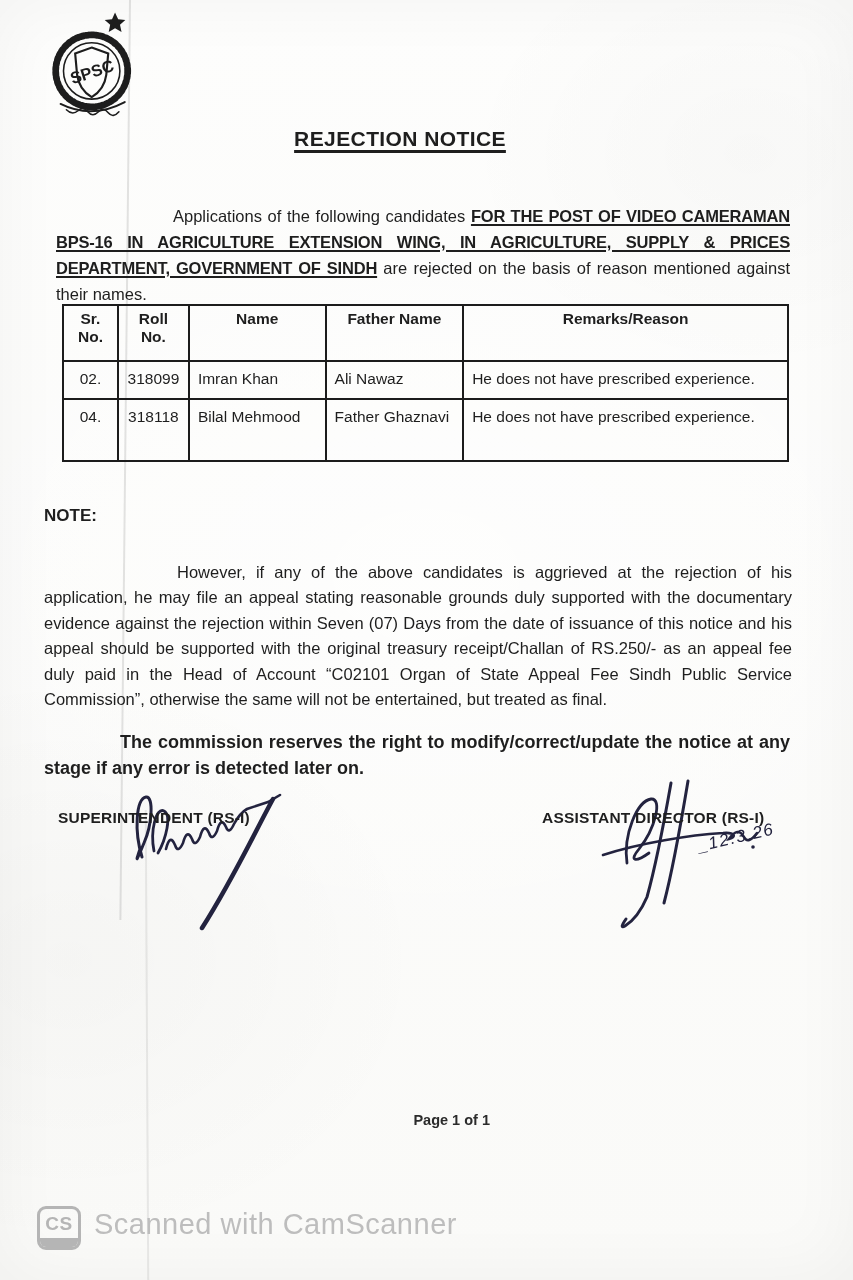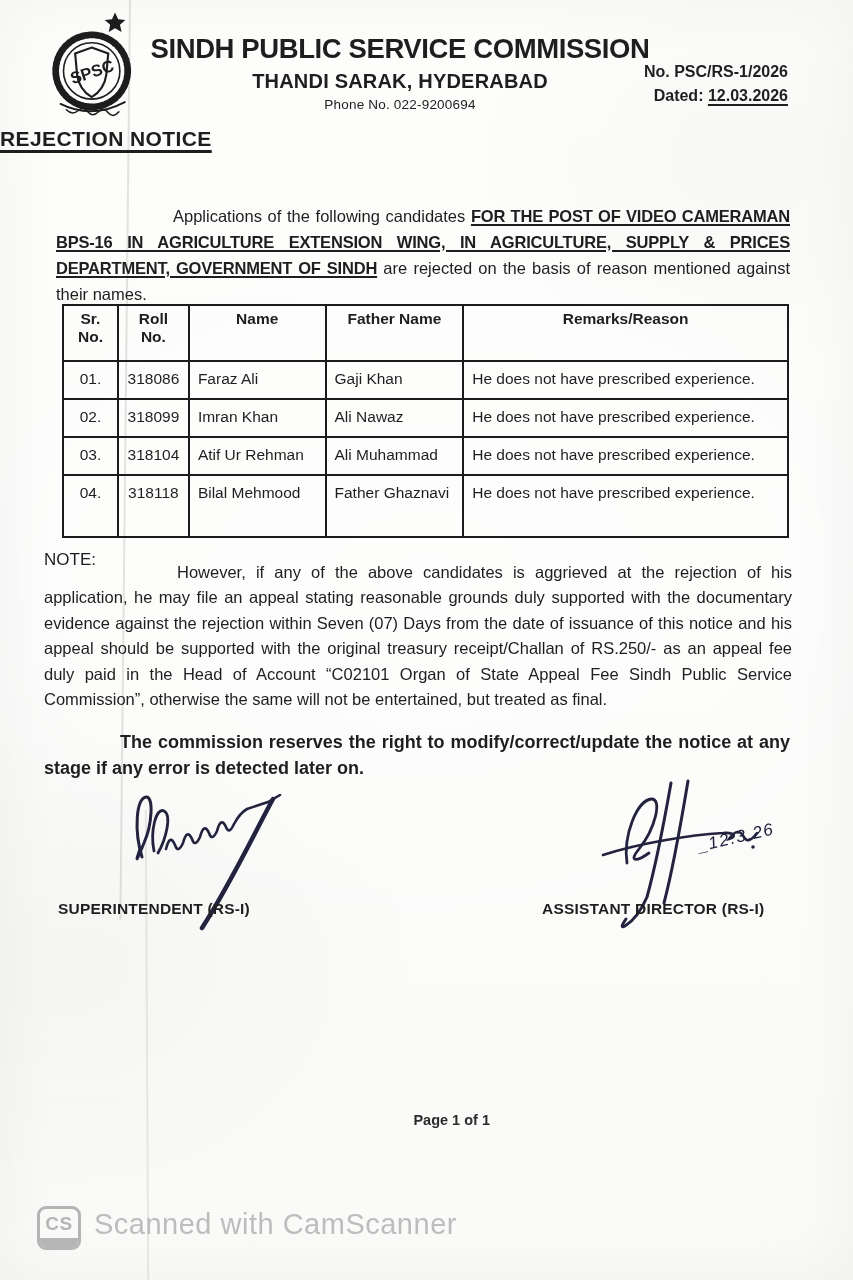--- a/index.html
+++ b/index.html
@@ -18,38 +18,38 @@
   .crease.a{left:129px; top:0; height:920px; transform:rotate(0.6deg); transform-origin:top center;}
   .crease.b{left:146px; top:810px; height:470px; background:rgba(120,120,120,0.14); transform:rotate(-0.3deg);}
   
   .logo{position:absolute; left:45px; top:8px; width:107px; height:118px;}
   .hdr-center{position:absolute; left:140px; top:33px; width:520px; text-align:center;}
   .org{font-size:27.5px; font-weight:bold; letter-spacing:-0.4px; white-space:nowrap;}
   .addr{font-size:20px; font-weight:bold; margin-top:5px; letter-spacing:0.2px;}
   .phone{font-size:13.5px; margin-top:4px; letter-spacing:0.2px;}
   .hdr-right{position:absolute; left:600px; top:60px; width:188px; text-align:right; font-weight:bold; font-size:16px; line-height:24px;}
   .u{text-decoration:underline; text-decoration-thickness:2px; text-underline-offset:3px;}
-  .doc-title{position:absolute; left:0; top:127px; width:800px; font-size:21px; font-weight:bold; letter-spacing:0.4px;}
+  .doc-title{position:absolute; left:0; top:127px; width:800px; text-align:center; font-size:21px; font-weight:bold; letter-spacing:0.4px;}
   .doc-title span{text-decoration:underline; text-decoration-thickness:2.5px; text-underline-offset:4px;}
   
   .intro{position:absolute; left:56px; top:186px; width:734px; font-size:16.5px; line-height:26px; text-align:justify; text-indent:117px;}
   .intro b{text-decoration:underline; text-decoration-thickness:2px; text-underline-offset:2px; letter-spacing:-0.2px;}
   
   table.reject{position:absolute; left:62px; top:304px; width:727px; border-collapse:collapse; font-size:15.5px;}
   table.reject th, table.reject td{border:2px solid #1c1c1c; padding:8px 8px; vertical-align:top;}
   table.reject th{font-size:15.5px; font-weight:bold; text-align:center; height:42px; padding-top:4px;}
   td.c{text-align:center;}
   tr.r1 td, tr.r2 td, tr.r3 td{height:20px;}
   tr.r4 td{height:44px;margin-top:37px;}
   
-  .note-label{position:absolute; left:44px; top:506px; font-size:17px; font-weight:normal;margin-top:44px;}
+  .note-label{position:absolute; left:44px; top:506px; font-size:17px; font-weight:bold;}
   .note-body{position:absolute; left:44px; top:543px; width:748px; font-size:16.5px; line-height:25.5px; text-align:justify; text-indent:133px;}
   .disclaimer{position:absolute; left:44px; top:711px; width:746px; font-size:18px; line-height:26px; font-weight:bold; text-align:justify; text-indent:76px;}
   
-  .sig-label{position:absolute; top:900px; font-size:15.5px; font-weight:bold; letter-spacing:0.2px;}
+  .sig-label{position:absolute; top:809px; font-size:15.5px; font-weight:bold; letter-spacing:0.2px;}
   .sig-label.left{left:58px;}
   .sig-label.right{left:542px;}
   .sig-svg{position:absolute; pointer-events:none;}
   .sig-svg.left{left:120px; top:785px;}
   .sig-svg.right{left:585px; top:775px;}
   .sig-date{position:absolute; left:697px; top:828px; font-size:17px; font-style:italic; color:#23233f; transform:rotate(-13deg); letter-spacing:1.5px; white-space:nowrap;}
   
   .page-info{position:absolute; left:320px; top:1112px; width:170px; text-align:right; font-size:14.5px; font-weight:600; color:#2b2b2b;}
   .cs-badge{position:absolute; left:37px; top:1206px; width:44px; height:44px; border:3px solid #b5b5b5; border-radius:9px; box-sizing:border-box; display:flex; flex-direction:column; overflow:hidden;}
   .cs-badge .cs{flex:1; display:flex; align-items:center; justify-content:center; font-size:19px; font-weight:bold; color:#b5b5b5; letter-spacing:0.5px;}
@@ -69,30 +69,21 @@
       <path d="M72 4 l3.2 6.8 7.4 0.8 -5.5 5 1.6 7.3 -6.7 -3.7 -6.5 3.7 1.5 -7.3 -5.6 -5 7.5 -0.8 Z" fill="#1d1d1d" stroke="none"></path>
       <circle cx="48" cy="64" r="37" stroke-width="7" stroke-dasharray="2.5 2.6"></circle>
       <circle cx="48" cy="64" r="29" stroke-width="1.6"></circle>
       <path d="M48 40 L65 46 L63 68 Q61 83 48 91 Q35 83 33 68 L31 46 Z" stroke-width="2.2" fill="#fdfdfc"></path>
       <text x="48" y="71" transform="rotate(-18 48 64)" font-family="Liberation Sans, sans-serif" font-size="17" font-weight="bold" fill="#1d1d1d" stroke="none" text-anchor="middle">SPSC</text>
       <path d="M16 98 Q 48 114 82 96" stroke-width="2"></path>
       <path d="M22 104 q6 6 12 1 q5 -5 10 1 q5 6 11 0 q5 -5 10 1 q5 6 11 -1" stroke-width="1.6"></path>
     </g>
   </svg>
 
-  <div class="hdr-center">
-    <div class="org">SINDH PUBLIC SERVICE COMMISSION</div>
-    <div class="addr">THANDI SARAK, HYDERABAD</div>
-    <div class="phone">Phone No. 022-9200694</div>
-  </div>
 
-  <div class="hdr-right">
-    <div>No. PSC/RS-1/2026</div>
-    <div><span>Dated: </span><span class="u">12.03.2026</span></div>
-  </div>
 
   <div class="doc-title"><span>REJECTION NOTICE</span></div>
 
   <p class="intro"><span>Applications of the following candidates</span> <b>FOR THE POST OF VIDEO CAMERAMAN BPS-16 IN AGRICULTURE EXTENSION WING, IN AGRICULTURE, SUPPLY &amp; PRICES DEPARTMENT, GOVERNMENT OF SINDH</b> <span>are rejected on the basis of reason mentioned against their names.</span></p>
 
   <table class="reject">
     <colgroup>
         <col style="width:55px">
         <col style="width:71px">
         <col style="width:137px">
@@ -102,39 +93,25 @@
     <thead>
       <tr>
         <th>Sr. No.</th>
         <th>Roll No.</th>
         <th>Name</th>
         <th>Father Name</th>
         <th>Remarks/Reason</th>
       </tr>
     </thead>
     <tbody>
-      <tr class="r1">
-        <td class="c">01.</td>
-        <td class="c">318086</td>
-        <td>Faraz Ali</td>
-        <td>Gaji Khan</td>
-        <td>He does not have prescribed experience.</td>
-      </tr>
       <tr class="r2">
         <td class="c">02.</td>
         <td class="c">318099</td>
         <td>Imran Khan</td>
         <td>Ali Nawaz</td>
-        <td>He does not have prescribed experience.</td>
-      </tr>
-      <tr class="r3">
-        <td class="c">03.</td>
-        <td class="c">318104</td>
-        <td>Atif Ur Rehman</td>
-        <td>Ali Muhammad</td>
         <td>He does not have prescribed experience.</td>
       </tr>
       <tr class="r4">
         <td class="c">04.</td>
         <td class="c">318118</td>
         <td>Bilal Mehmood</td>
         <td style="width:120px">Father Ghaznavi</td>
         <td>He does not have prescribed experience.</td>
       </tr>
     </tbody>

